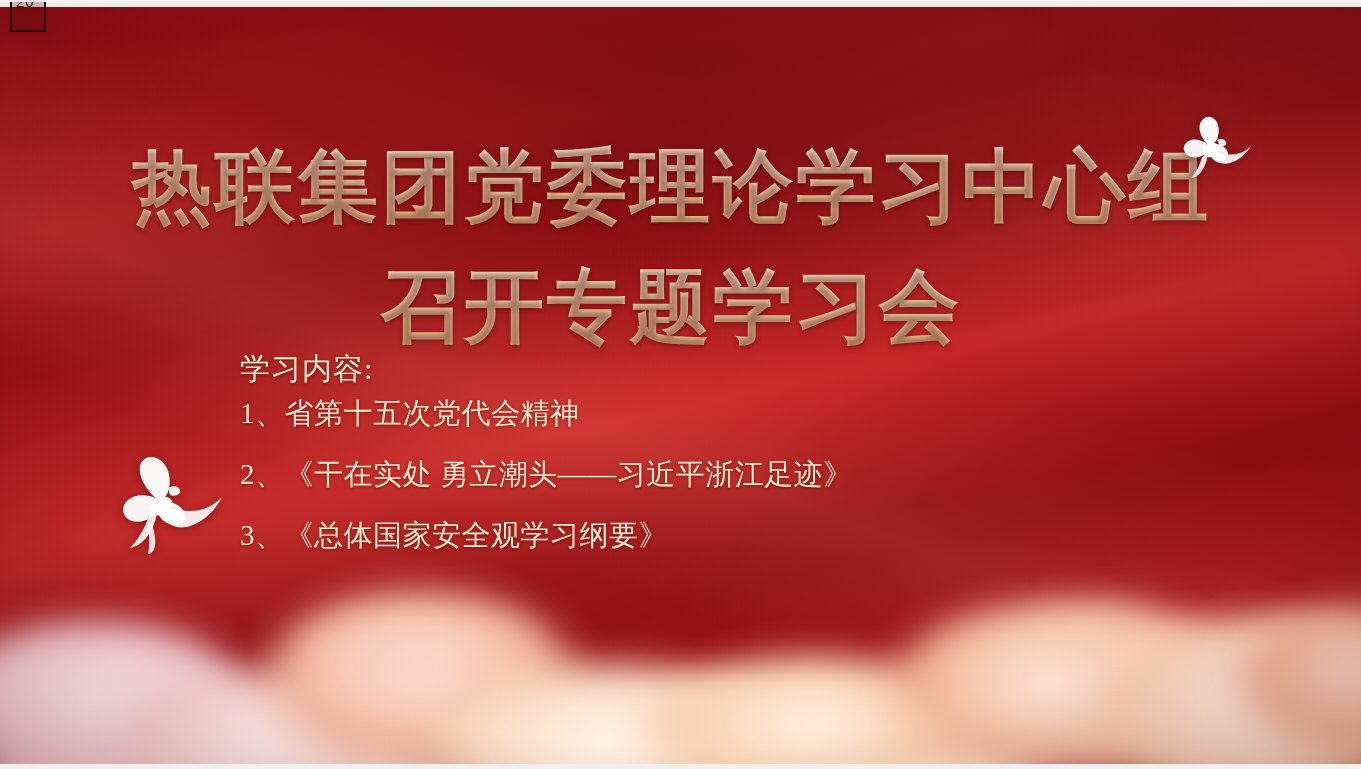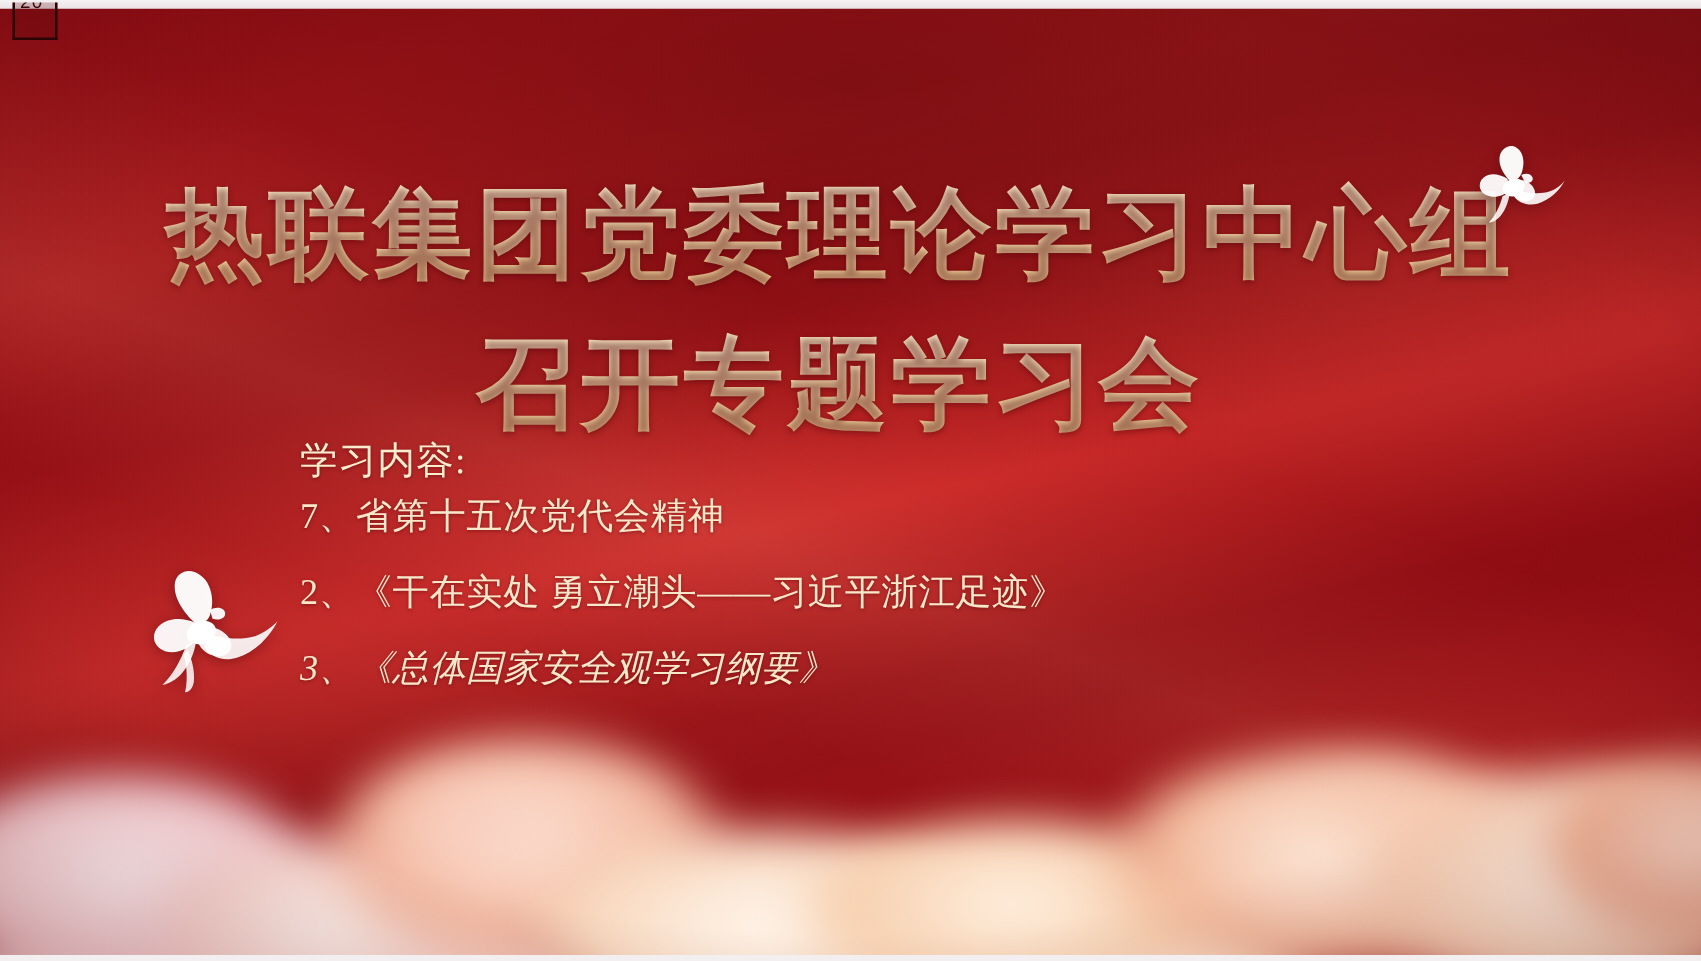--- a/index.html
+++ b/index.html
@@ -161,21 +161,21 @@
   }
   .content-item {
     font-size: 29px;
     line-height: 36px;
     color: #f9e7ca;
     text-shadow: 0 1px 3px rgba(70,2,6,0.5);
     margin-bottom: 25px;
     white-space: nowrap;
     letter-spacing: .5px;
   }
-  .content-item:last-child { margin-bottom: 0; font-style: italic; }
+  .content-item:last-child { margin-bottom: 0; }
 
   .date-line {
     position: absolute;
     left: 590px;
     top: 607px;
     z-index: 22;
     font-size: 32px;
     line-height: 40px;
     color: #fbeaca;
     text-shadow: 0 1px 4px rgba(70,2,6,0.5);
@@ -241,21 +241,21 @@
     <div class="vignette"></div>
 
     <div class="title-wrap">
       <div class="title-line first">热联集团党委理论学习中心组</div>
       <div class="title-line second">召开专题学习会</div>
     </div>
 
     <div class="content-block">
       <div class="content-heading">学习内容:</div>
       <ul class="content-list">
-        <li class="content-item">7、省第十五次党代会精神</li>
+        <li class="content-item">1、省第十五次党代会精神</li>
         <li class="content-item">2、《干在实处 勇立潮头——习近平浙江足迹》</li>
         <li class="content-item">3、《总体国家安全观学习纲要》</li>
       </ul>
     </div>
 
 
     <div class="dove dove-top-right">
       <svg width="86" height="78" viewBox="0 0 86 78" aria-hidden="true">
         <g fill="#ffffff">
           <path d="M41 36 C35 30 30 22 32 14 C34 8 40 5 45 8 C50 11 52 18 50 26 C49 31 46 34 41 36 Z" opacity="0.97"></path>

